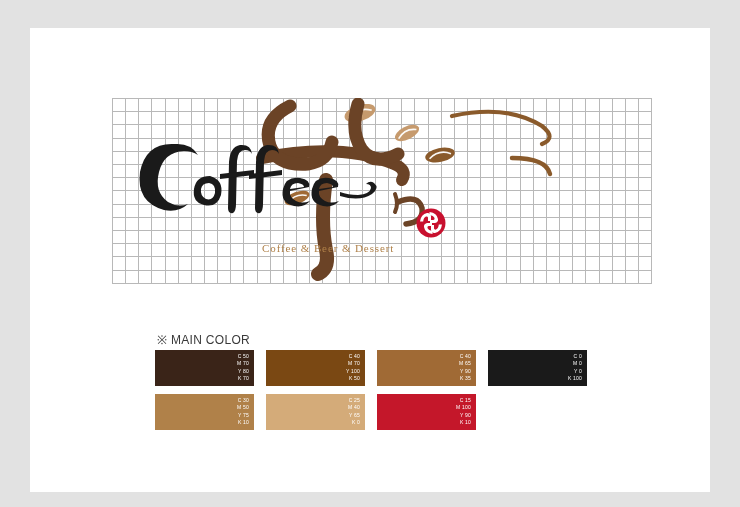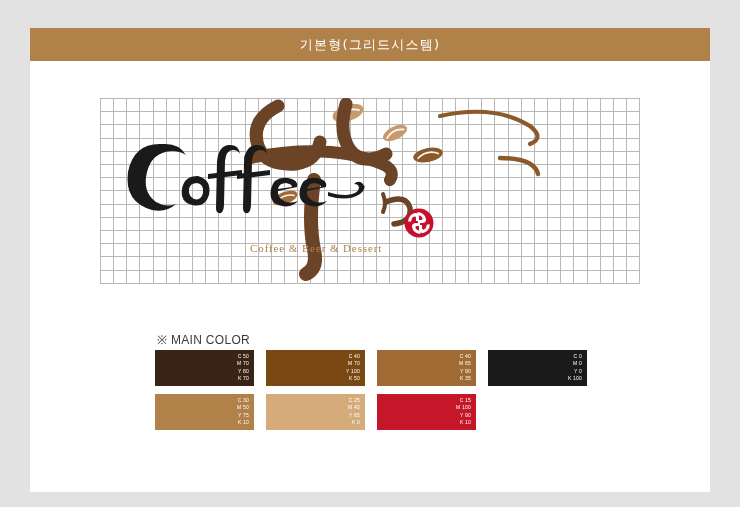--- a/index.html
+++ b/index.html
@@ -19,21 +19,21 @@
     display:flex;align-items:center;justify-content:center;
   }
   .header-title{
     color:#ffffff;font-size:13px;letter-spacing:1.2px;
     font-family:"DejaVu Sans", sans-serif;
     white-space:nowrap;
   }
 
   
   .artboard{
-    position:absolute;left:70px;top:70px;width:539px;height:185px;
+    position:absolute;left:82px;top:70px;width:539px;height:185px;
     background:
       repeating-linear-gradient(to right,#b8b8b8 0 1px,transparent 1px 13.15px),
       repeating-linear-gradient(to bottom,#b8b8b8 0 1px,transparent 1px 13.2px);
     background-color:#ffffff;
     border-right:1px solid #b8b8b8;
     border-bottom:1px solid #b8b8b8;
   }
   .logo-stage{
     position:absolute;left:0;top:0;width:539px;height:185px;
   }
@@ -61,23 +61,20 @@
     font-family:"Liberation Sans", sans-serif;
     letter-spacing:.2px;
   }
   .swatch-cmyk span{display:block;}
 </style>
 </head>
 <body>
 
 <div class="page">
 
-  <div class="header-bar">
-    <div class="header-title">기본형(그리드시스템)</div>
-  </div>
 
   <div class="artboard">
     <div class="logo-stage">
       <svg class="logo-svg" width="539" height="185" viewBox="0 0 539 185">
 
         <g transform="translate(248,15) rotate(-18)">
           <ellipse cx="0" cy="0" rx="16" ry="8" fill="#c69a6d"></ellipse>
           <path d="M -12 2 Q 0 -7 12 1" stroke="#ffffff" stroke-width="1.8" fill="none" opacity=".95"></path>
         </g>
         <g transform="translate(295,35) rotate(-26)">

